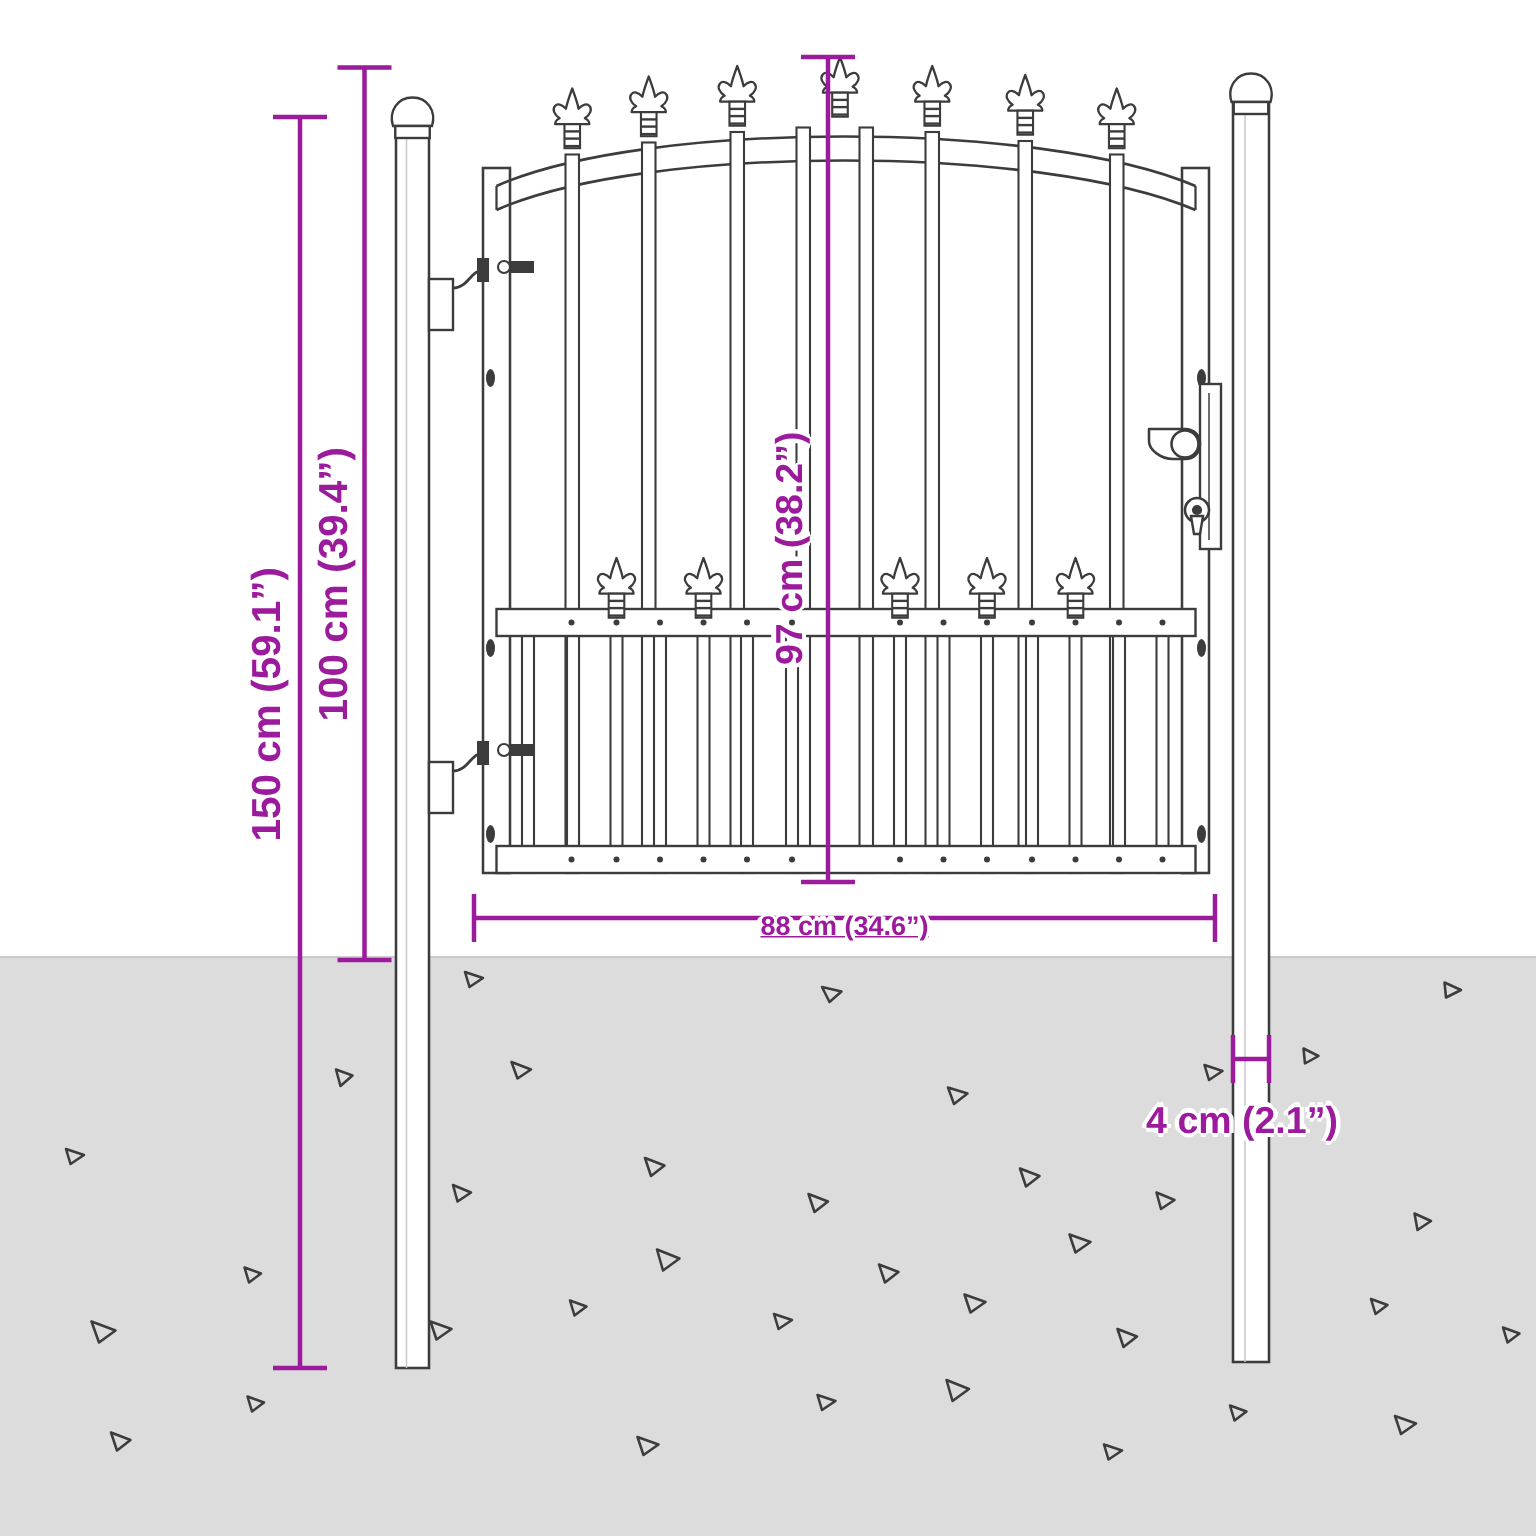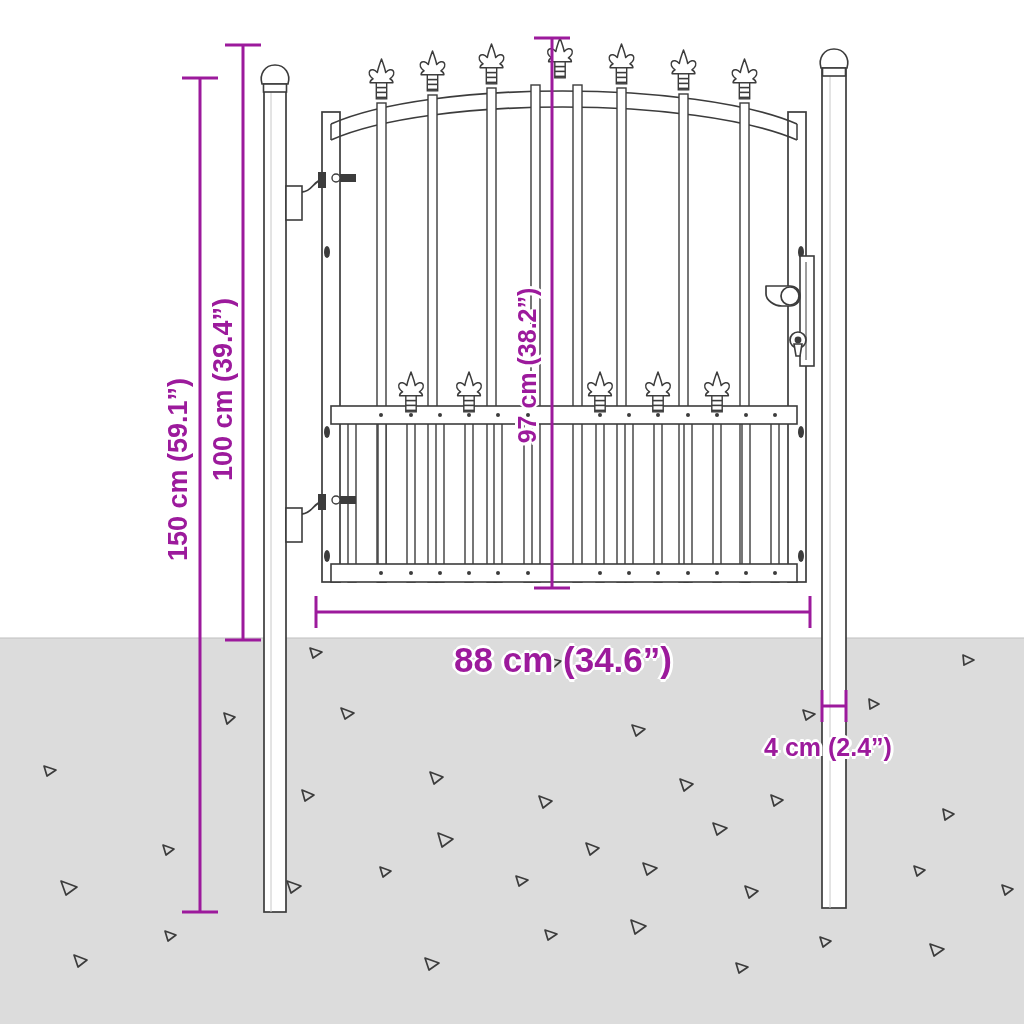--- a/index.html
+++ b/index.html
@@ -299,17 +299,17 @@
       </g>
     </g>
   </svg>
 
   <div class="dimlabel vert" style="left:178px;top:470px;width:260px;margin-left:-130px;margin-top:-16px;text-align:center;font-size:27px;">150 cm (59.1”)</div>
 
   <div class="dimlabel vert" style="left:223px;top:390px;width:260px;margin-left:-130px;margin-top:-16px;text-align:center;font-size:27px;">100 cm (39.4”)</div>
 
   <div class="dimlabel vert" style="left:527px;top:366px;width:240px;margin-left:-120px;margin-top:-15px;text-align:center;font-size:25px;">97 cm (38.2”)</div>
 
-  <div class="dimlabel" style="left:563px;top:640px;transform:translateX(-50%);font-size:35px;">88 cm (34.6”)</div>
-
-  <div class="dimlabel" style="left:828px;top:733px;transform:translateX(-50%);font-size:25px;">4 cm (2.4”)</div>
+  <div class="dimlabel" style="left:563px;top:607px;transform:translateX(-50%);font-size:18px;text-decoration:underline;">88 cm (34.6”)</div>
+
+  <div class="dimlabel" style="left:828px;top:733px;transform:translateX(-50%);font-size:25px;">4 cm (2.1”)</div>
 
 </div>
 
 </body></html>

